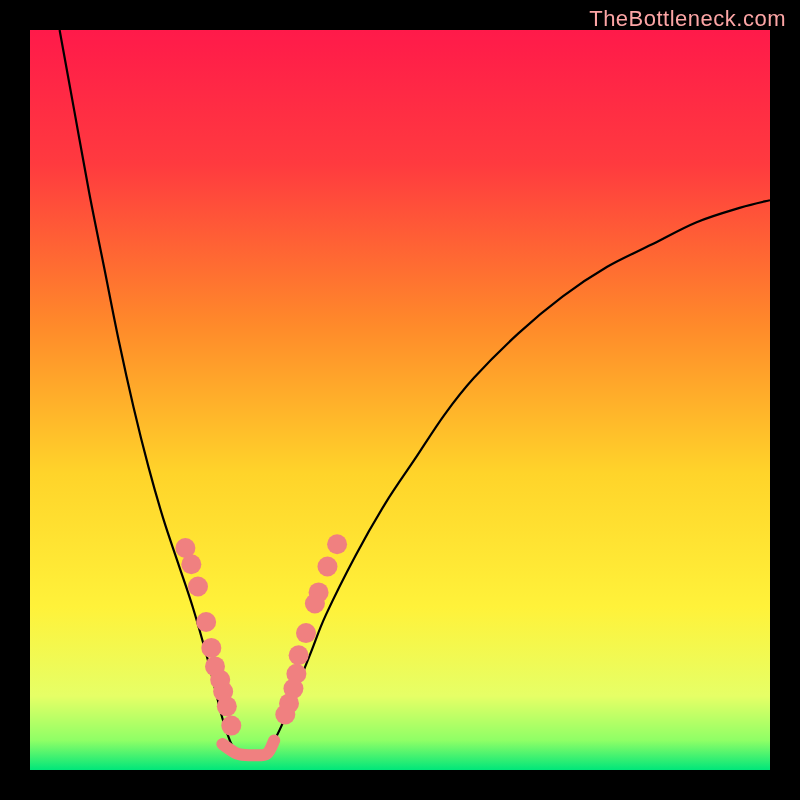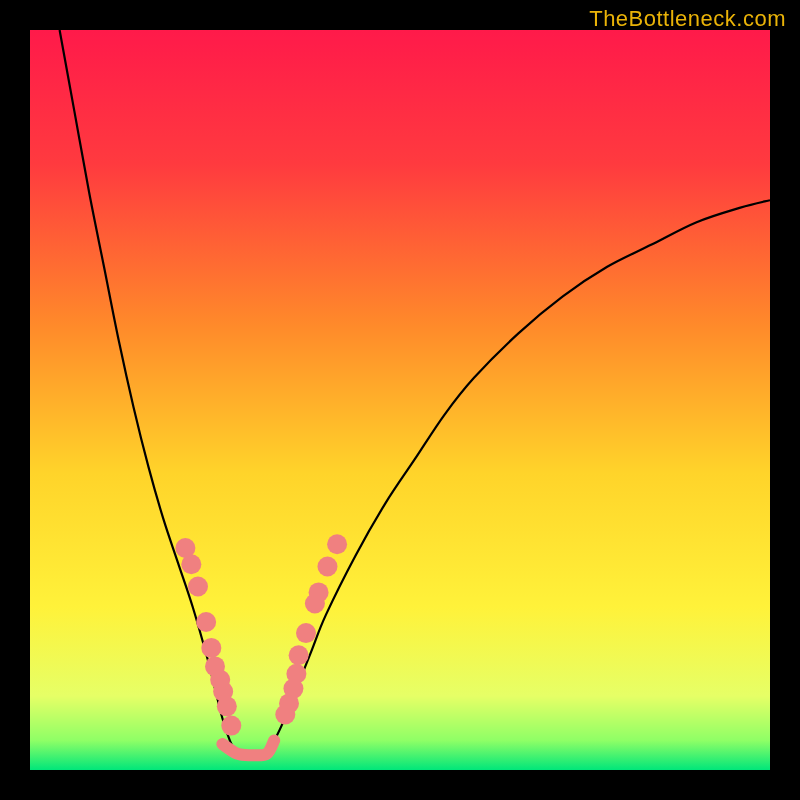--- a/index.html
+++ b/index.html
@@ -14,21 +14,21 @@
   .outer {
     position: relative;
     width: 800px;
     height: 800px;
     background: #000;
   }
   .watermark {
     position: absolute;
     top: 6px;
     right: 14px;
-    color: #eab308;
+    color: #fca5a5;
     font-size: 22px;
     font-weight: 500;
     letter-spacing: 0.5px;
   }
   .plot-wrap {
     position: absolute;
     left: 30px;
     top: 30px;
     width: 740px;
     height: 740px;

